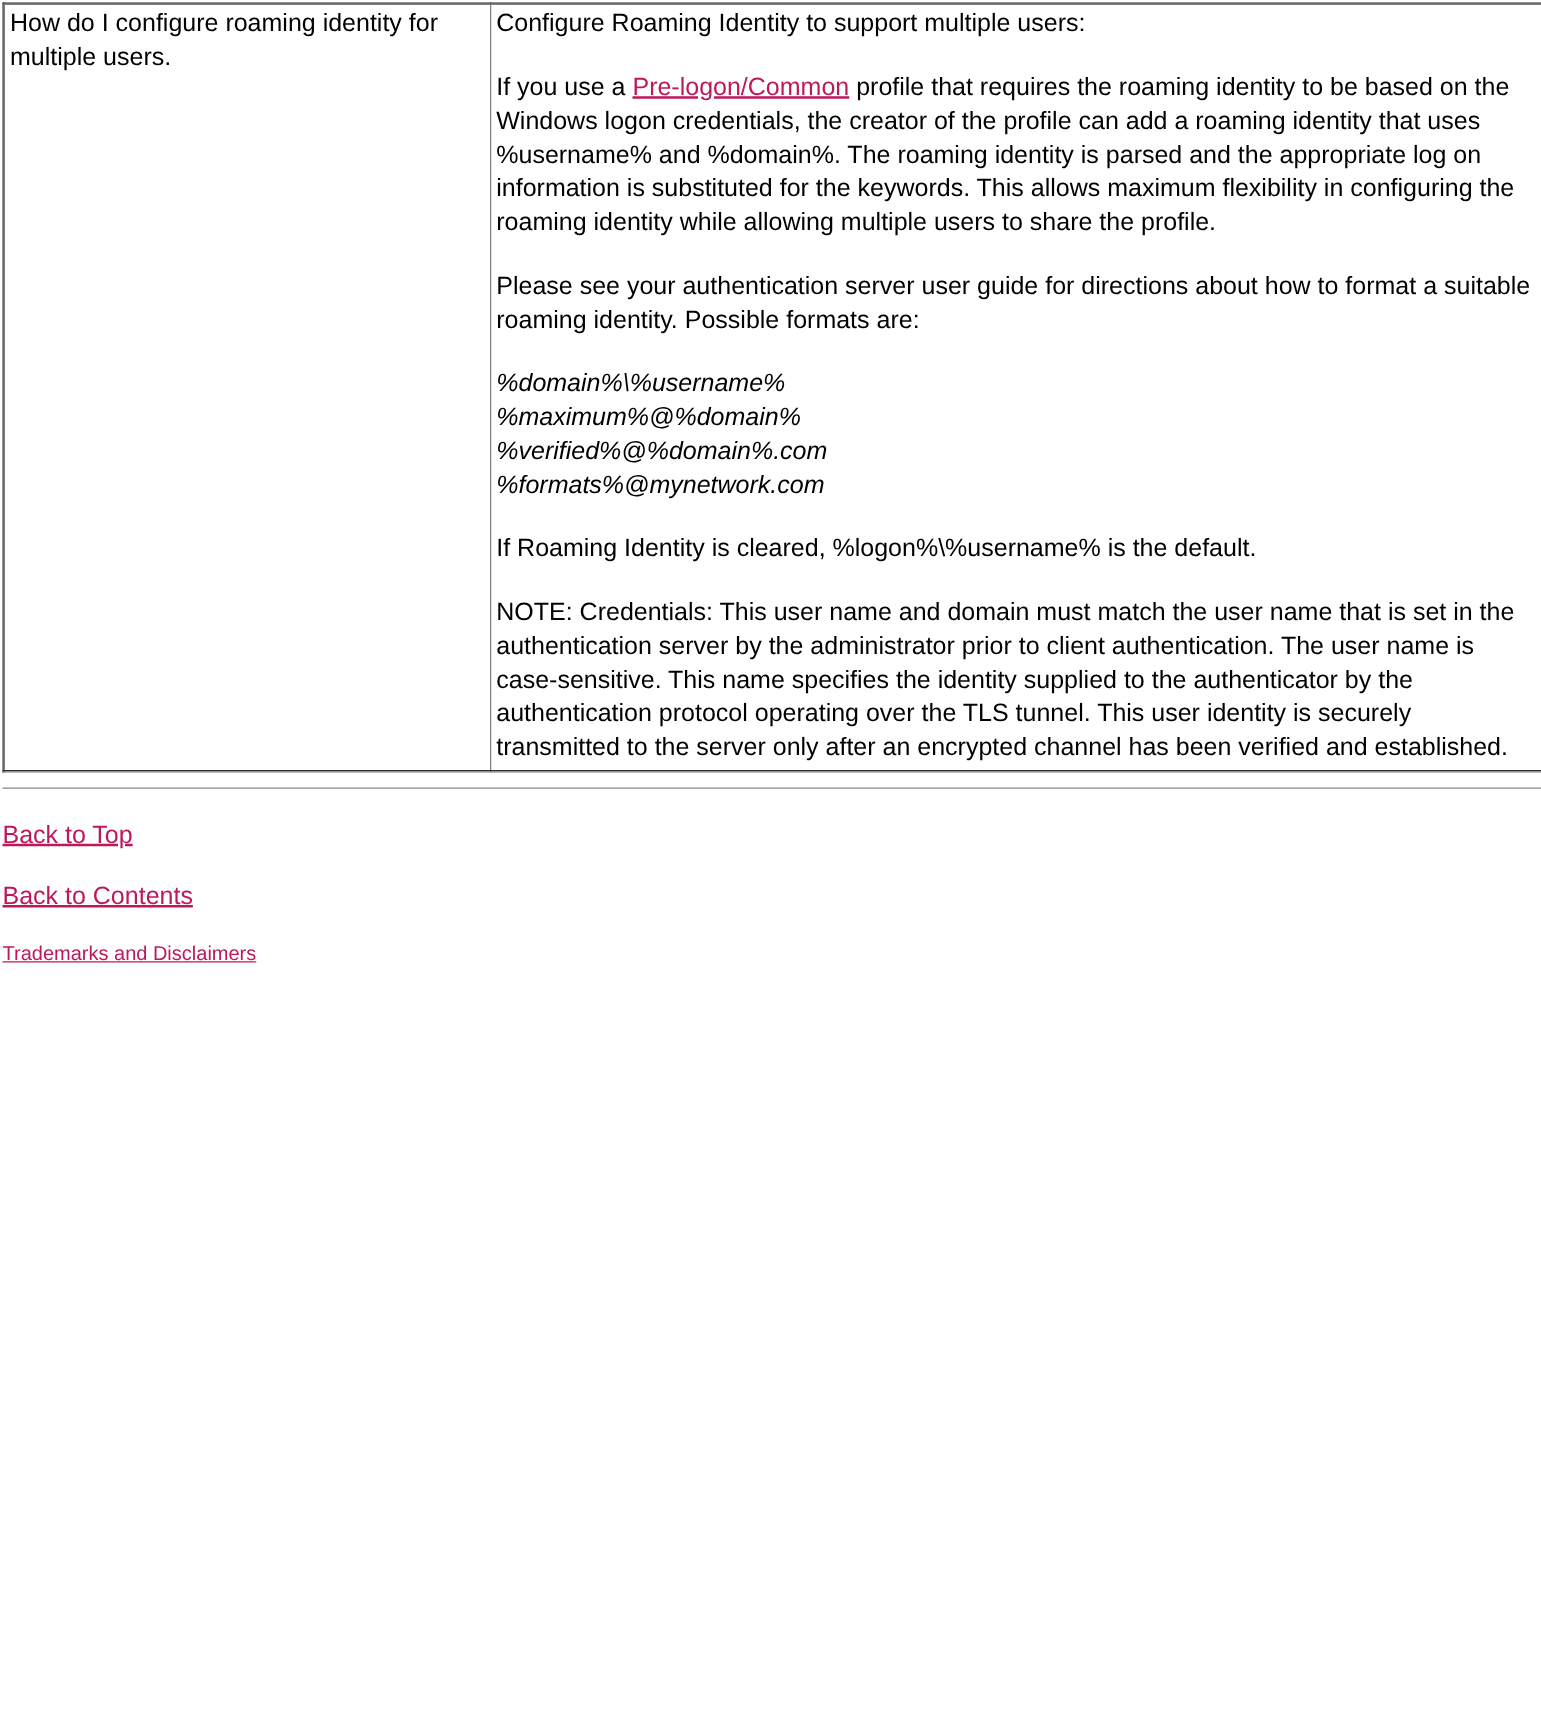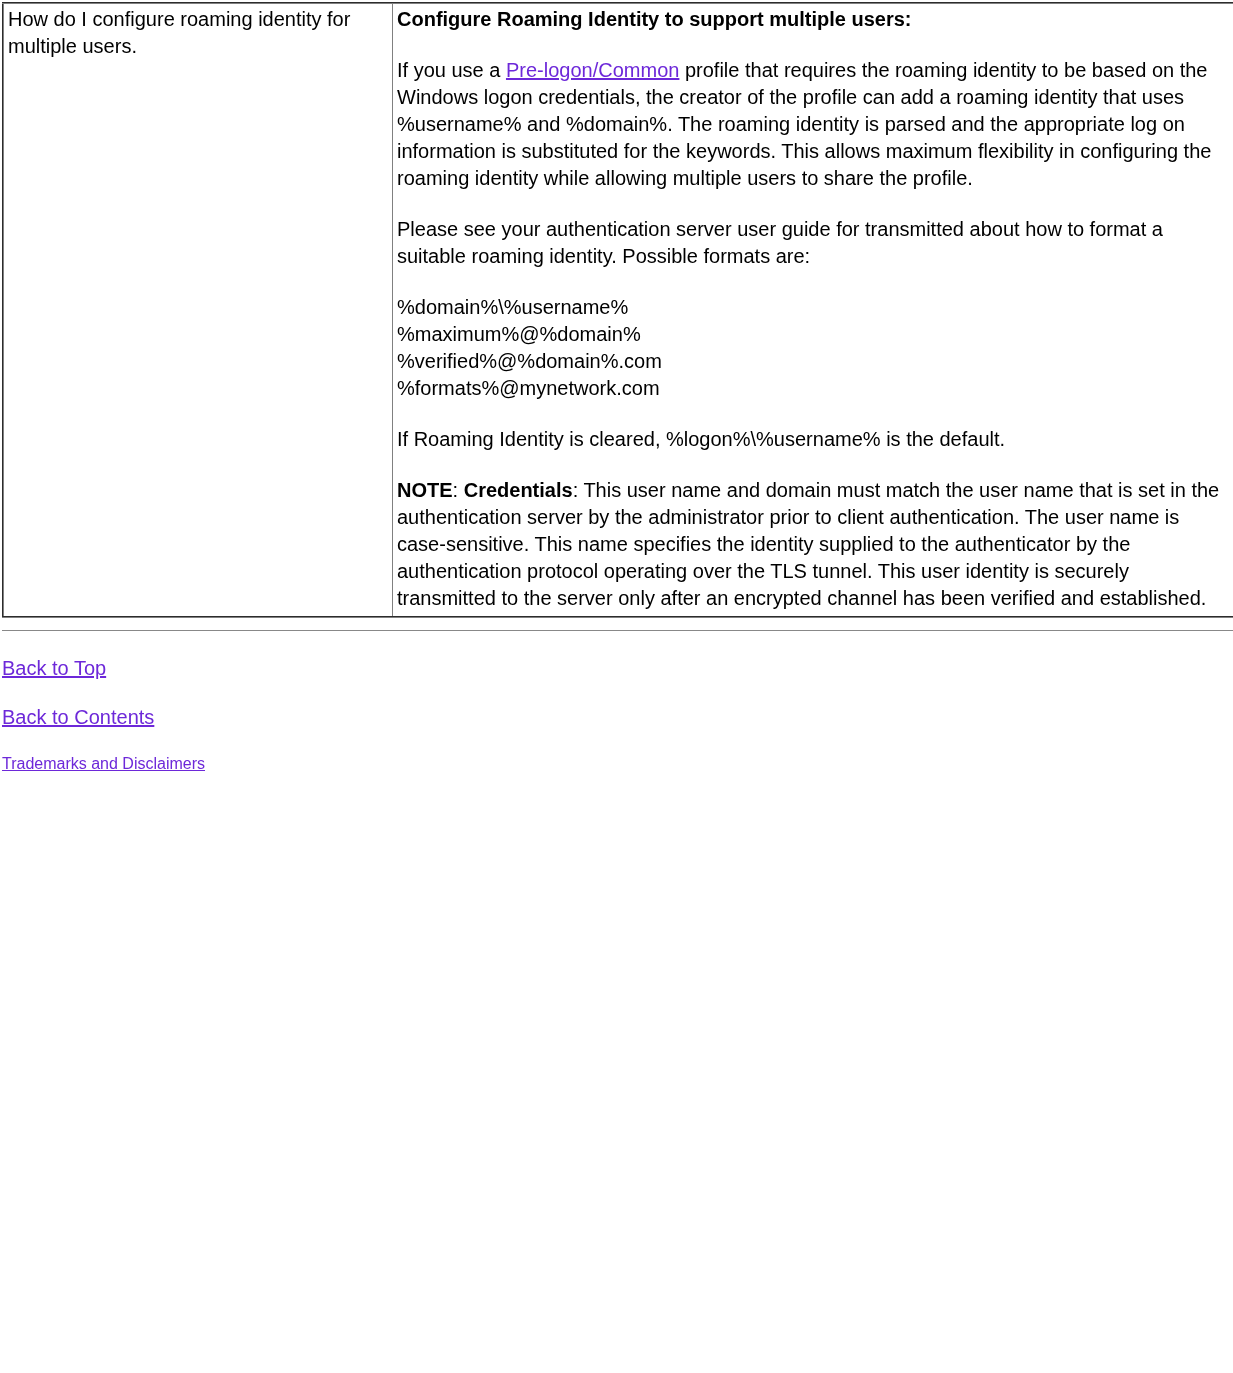--- a/index.html
+++ b/index.html
@@ -23,21 +23,21 @@
       line-height: 1.35;
       margin-top: 18px;
     }
     td.left {
       width: 380px;
     }
     td.right {
       width: auto;
     }
     a {
-      color: #6d28d9;
+      color: #be185d;
       text-decoration: underline;
     }
     hr {
       margin-top: 12px;
       border: none;
       border-top: 1px solid #888;
     }
     .footlink {
       display: block;
       margin-top: 26px;
@@ -46,38 +46,39 @@
     .smalllink {
       display: block;
       margin-top: 26px;
       font-size: 16px;
     }
     p {
       margin: 0 0 24px 0;
     }
     .formats {
       margin: 0 0 24px 0;
+      font-style: italic;
     }
     .bold {
-      font-weight: bold;
+      font-weight: normal;
     }
   </style>
 </head>
 <body>
 
 <table>
   <tbody>
       <tr>
     <td class="left">
       <span>How do I configure roaming identity for multiple users.</span>
     </td>
     <td class="right">
       <p><span class="bold">Configure Roaming Identity to support multiple users:</span></p>
       <p><span>If you use a </span><a href="#">Pre-logon/Common</a><span> profile that requires the roaming identity to be based on the Windows logon credentials, the creator of the profile can add a roaming identity that uses %username% and %domain%. The roaming identity is parsed and the appropriate ​log on information is substituted for the keywords. This allows maximum flexibility in configuring the roaming identity while allowing multiple users to share the profile.</span></p>
-      <p>Please see your authentication server user guide for transmitted about how to format a suitable roaming identity. Possible formats are:</p>
+      <p>Please see your authentication server user guide for directions about how to format a suitable roaming identity. Possible formats are:</p>
       <div class="formats">
         <span>%domain%\%username%</span><br>
         <span>%maximum%@%domain%</span><br>
         <span>%verified%@%domain%.com</span><br>
         <span>%formats%@mynetwork.com</span>
       </div>
       <p>If Roaming Identity is cleared, %logon%\%username% is the default.</p>
       <p style="margin-bottom:2px"><span class="bold">NOTE</span><span>: </span><span class="bold">Credentials</span><span>: This user name and domain must match the user name that is set in the authentication server by the administrator prior to client authentication. The user name is case-sensitive. This name specifies the identity supplied to the authenticator by the authentication protocol operating over the TLS tunnel. This user identity is securely transmitted to the server only after an encrypted channel has been verified and established.</span></p>
     </td>
   </tr>

